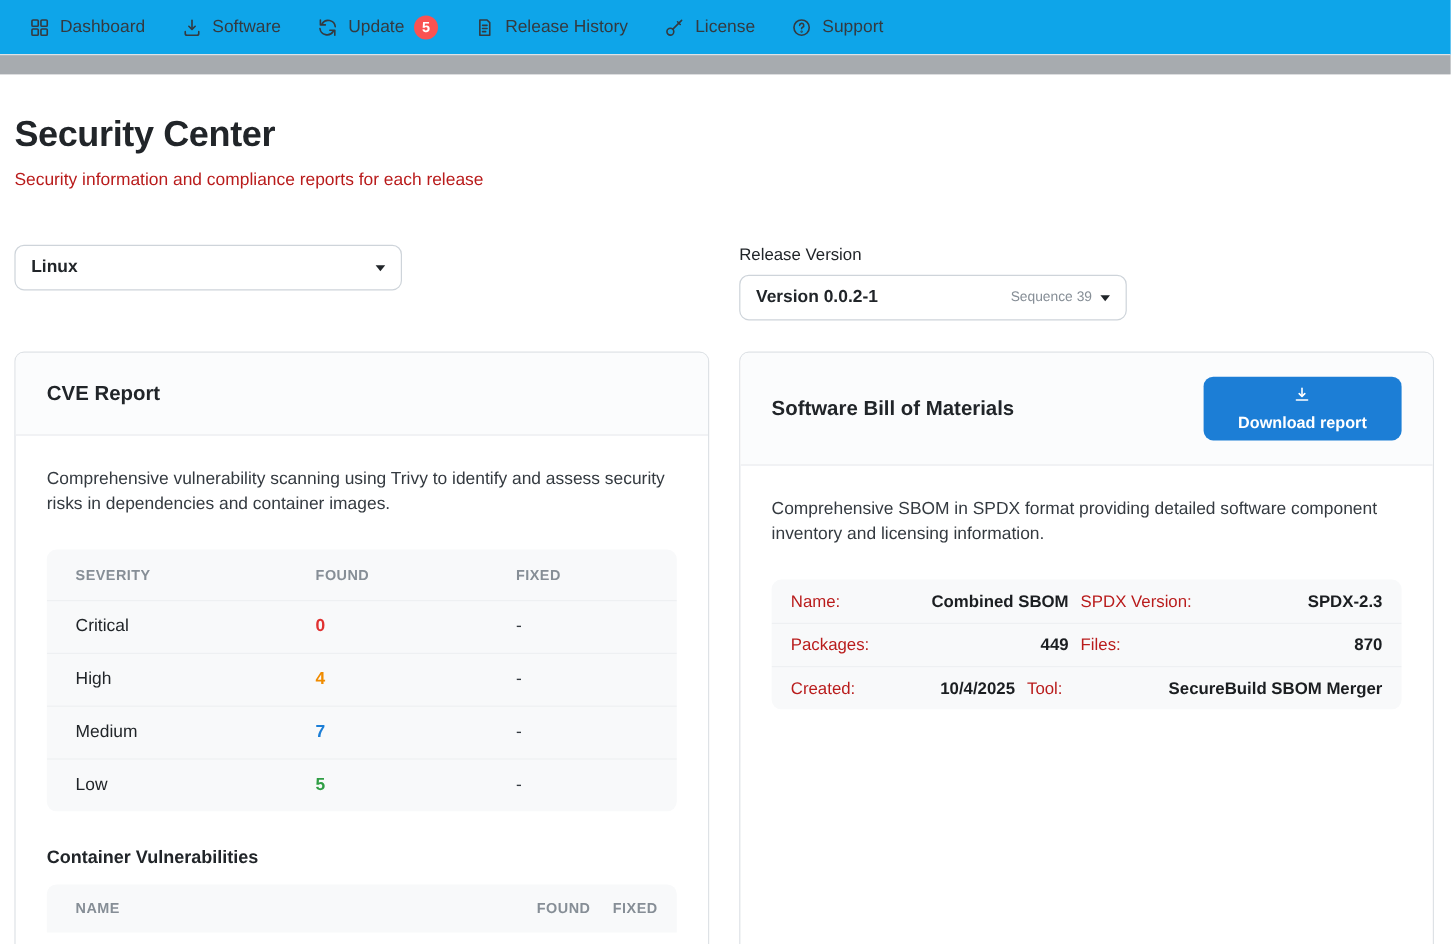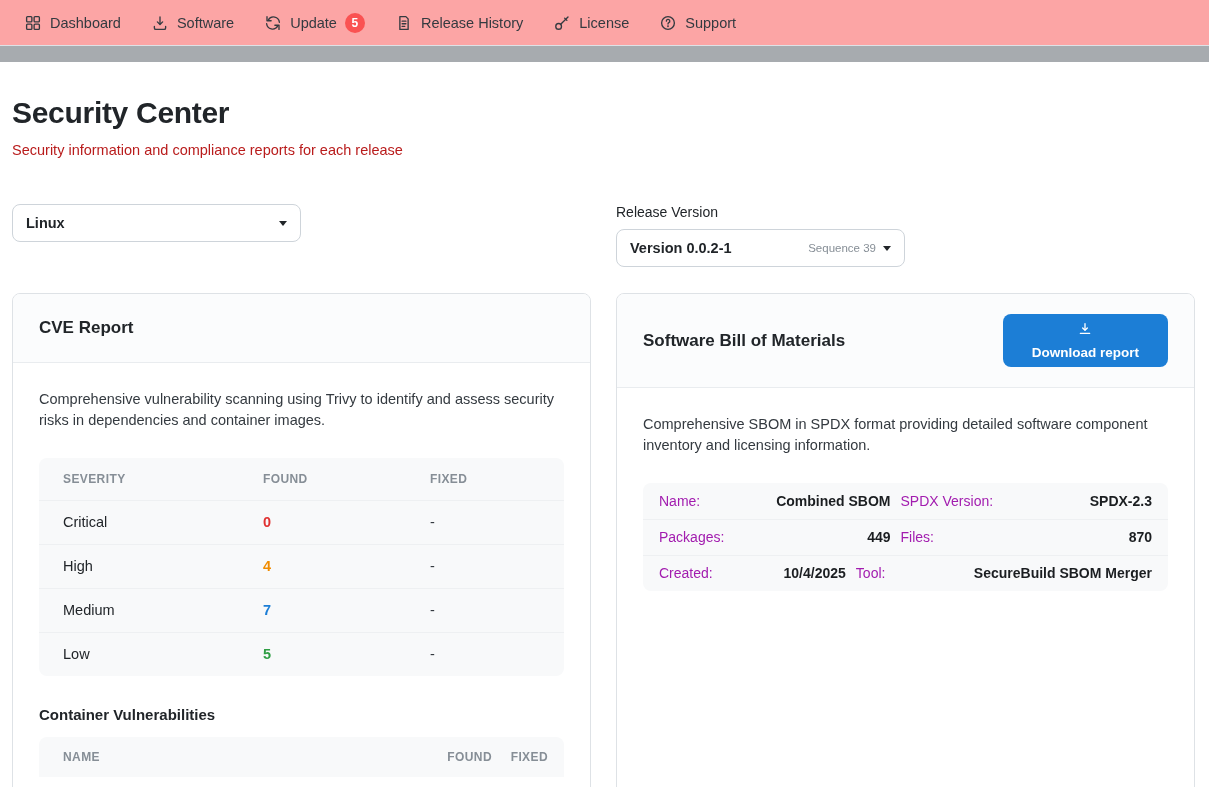--- a/index.html
+++ b/index.html
@@ -6,21 +6,21 @@
   html, body { width: 1209px; height: 787px; overflow: hidden; }
   body {
     font-family: "Liberation Sans", sans-serif;
     color: #212529;
     background: #ffffff;
   }
 
   
   .topnav {
     height: 46px;
-    background: #fca5a5;
+    background: #0ea5e9;
     border-bottom: 1px solid #dee2e6;
     display: flex;
     align-items: stretch;
     gap: 6px;
     padding: 0 12px;
   }
   .nav-item {
     display: flex;
     align-items: center;
     gap: 8px;
@@ -58,21 +58,21 @@
   .page-subtitle { font-size: 14.5px; color: #b91c1c; margin-top: 12px; }
 
   .filters {
     display: grid;
     grid-template-columns: 1fr 1fr;
     gap: 25px;
     margin-top: 46px;
   }
   .filter-label { display: block; font-size: 14px; color: #212529; margin-bottom: 9px; }
   .select {
-    width: 289px;
+    width: 323px;
     height: 38px;
     border: 1px solid #ced4da;
     border-radius: 8px;
     background: #fff;
     display: flex;
     align-items: center;
     justify-content: space-between;
     padding: 0 13px;
     font-size: 14.5px;
     font-weight: 700;
@@ -187,21 +187,21 @@
   .sbom-row {
     display: grid;
     grid-template-columns: 88px 1fr 108px 1fr;
     column-gap: 10px;
     align-items: center;
     padding: 0 16px;
     height: 36px;
     font-size: 14px;
   }
   .sbom-row + .sbom-row { border-top: 1px solid #eef0f2; }
-  .sbom-label { color: #a21caf; }
+  .sbom-label { color: #b91c1c; }
   .sbom-value { font-weight: 700; text-align: right; color: #1b1e21; white-space: nowrap; }
 </style>
 </head>
 <body>
 
 <nav class="topnav">
 
   <div class="nav-item">
     <span class="nicon">
       <svg width="18" height="18" viewBox="0 0 24 24" fill="none" stroke="currentColor" stroke-width="1.8" stroke-linecap="round" stroke-linejoin="round">

